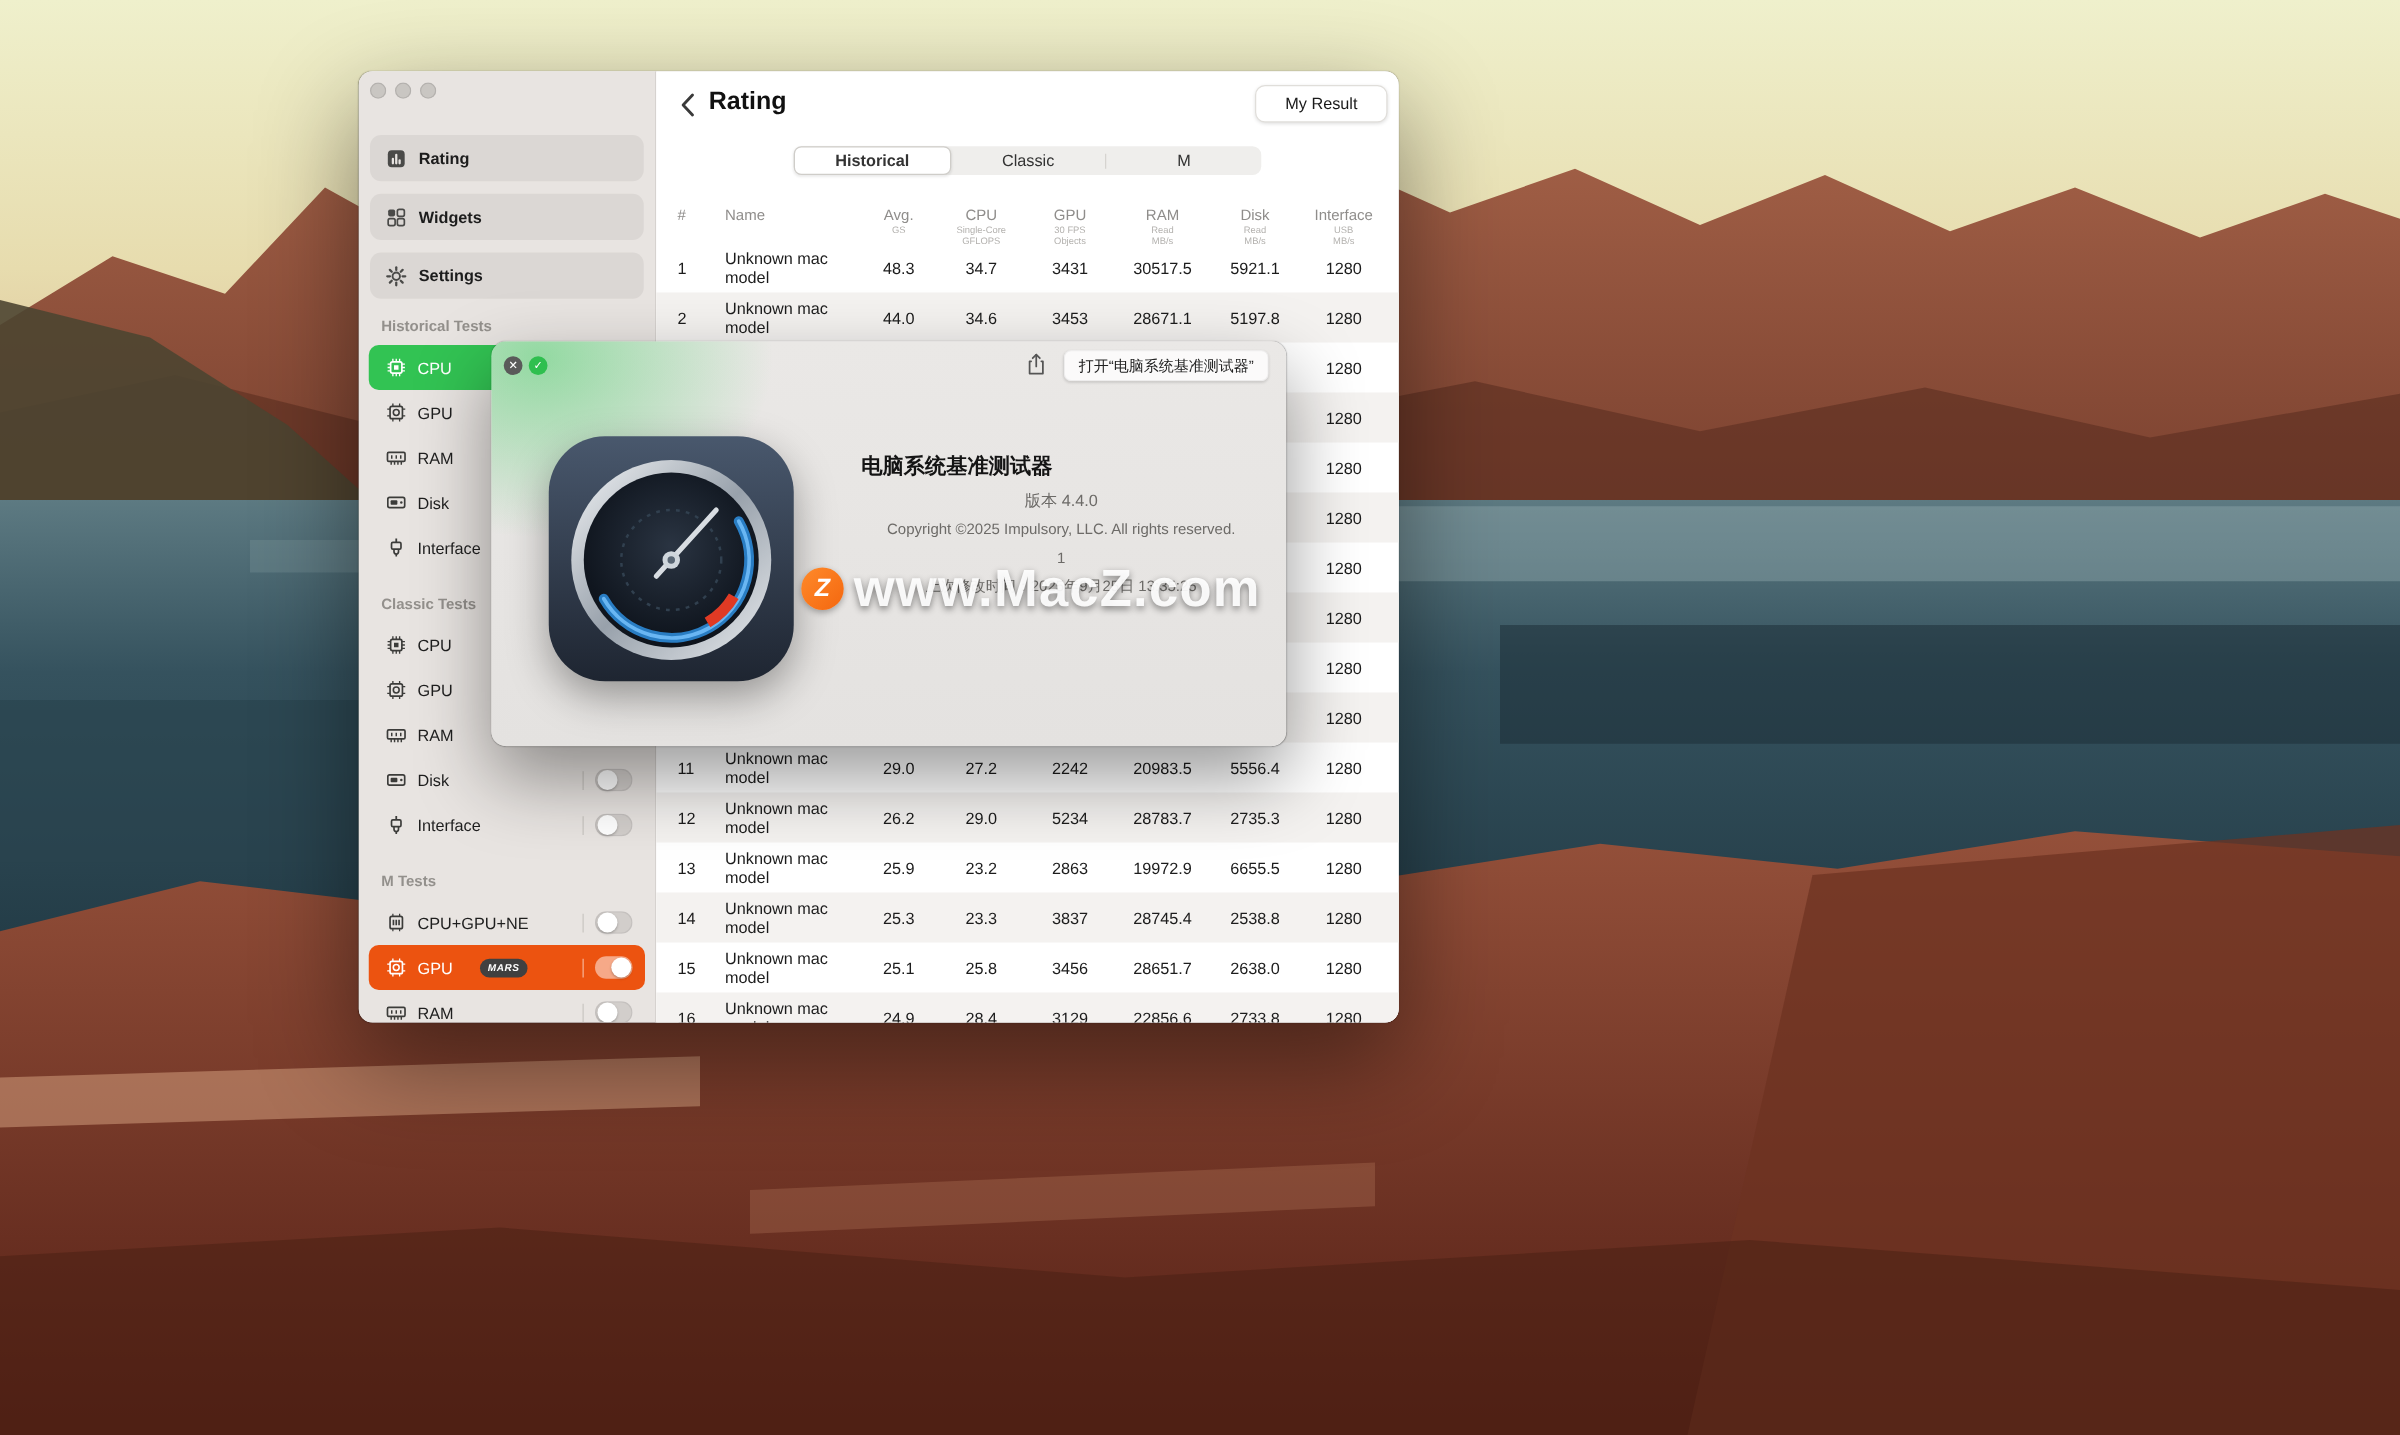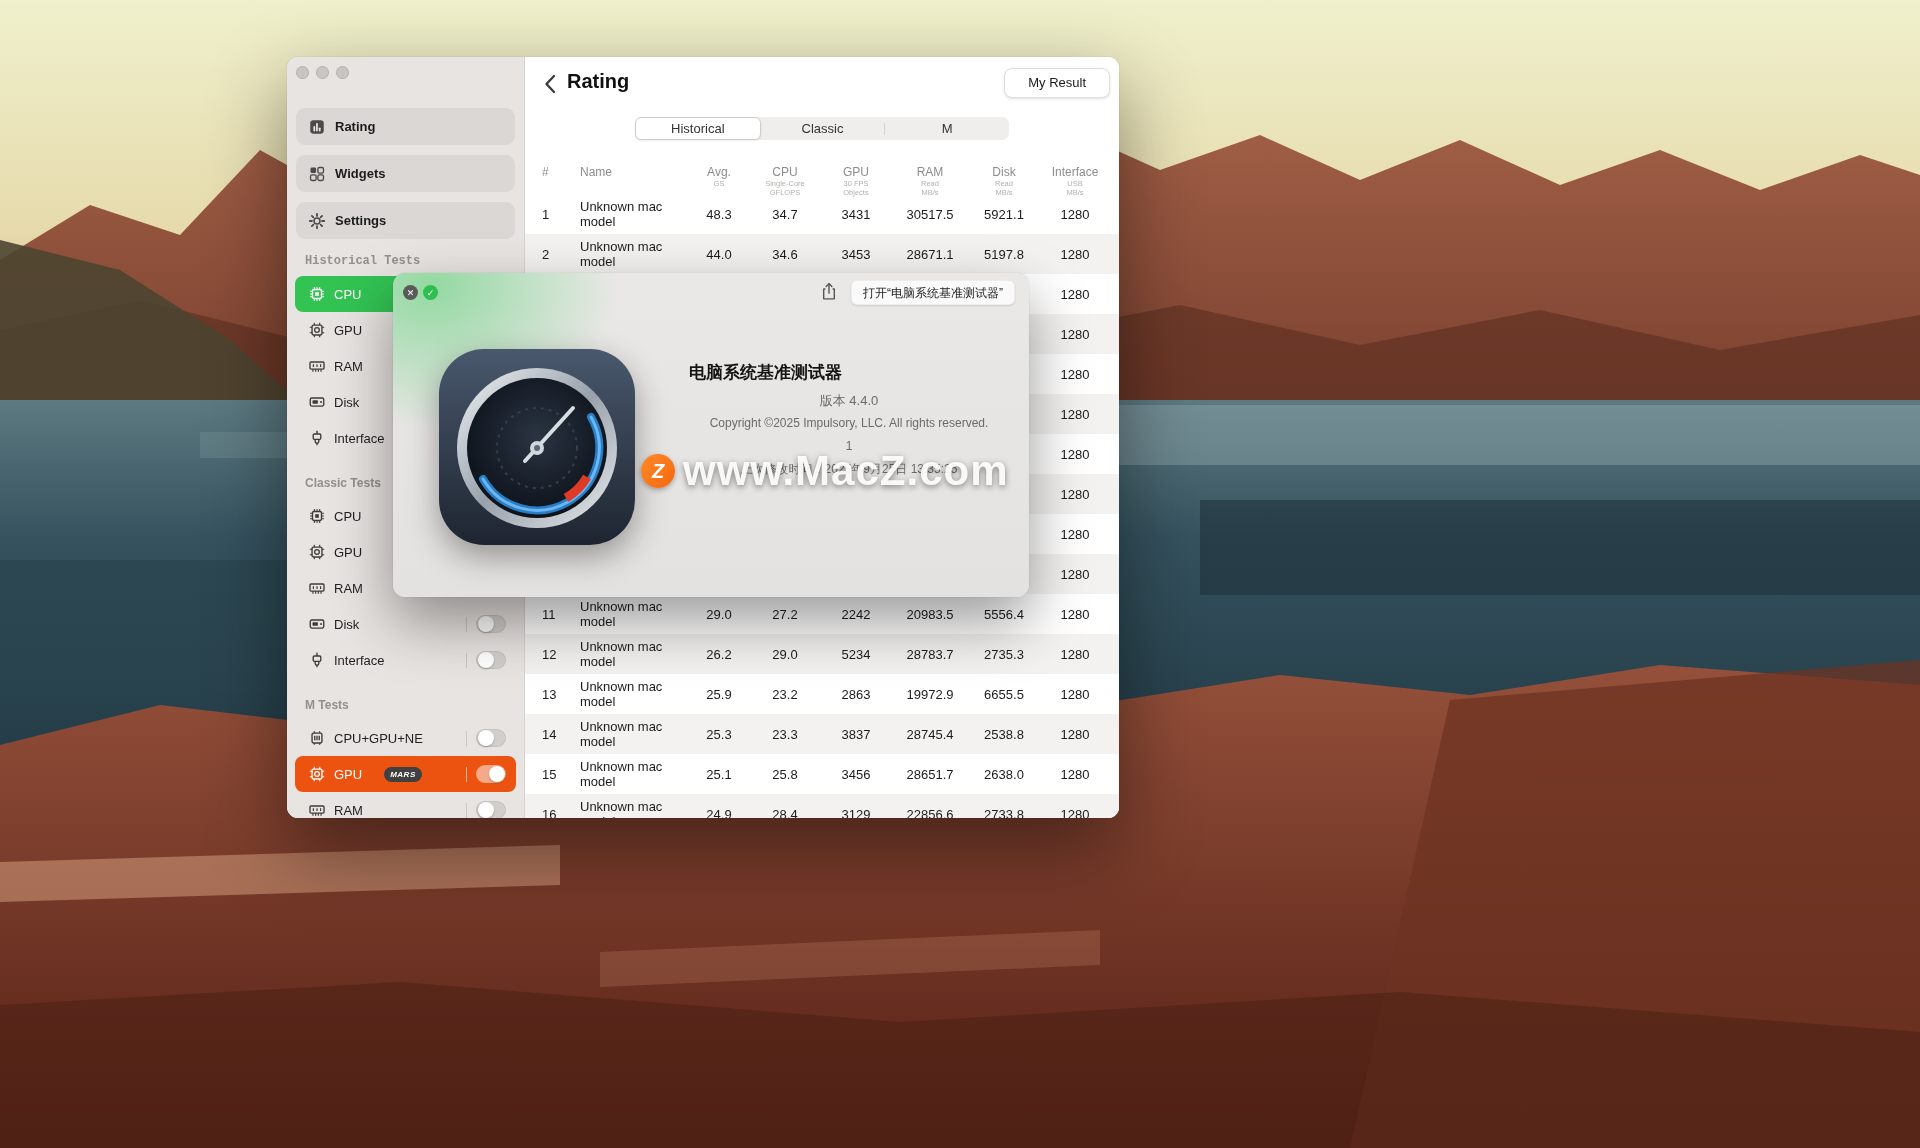--- a/index.html
+++ b/index.html
@@ -13,21 +13,21 @@
     background:#fff;overflow:hidden;z-index:10;
     box-shadow:0 30px 80px rgba(0,0,0,.45),0 0 1px rgba(0,0,0,.35);display:flex;}
   .sidebar{position:relative;width:238px;flex:0 0 238px;background:#e8e4e1;border-right:1px solid #d6d2cf;overflow:hidden;}
   .traffic{position:absolute;left:9px;top:9px;display:flex;gap:7px;}
   .tl{width:13px;height:13px;border-radius:50%;background:#c9c6c2;border:1px solid rgba(0,0,0,.1);}
   .nav{padding:51px 9px 0;display:flex;flex-direction:column;gap:10px;}
   .navbtn{height:37px;background:#dbd7d4;border-radius:9px;display:flex;align-items:center;gap:9px;
     padding:0 12px;font-size:13px;font-weight:700;color:#1c1c1c;}
   .icon{width:18px;height:18px;flex:0 0 18px;color:#4a4a48;}
   .sec-title{margin:20px 18px 8px;font-size:12px;font-weight:700;color:#93908c;height:14px;line-height:14px;}
-  .sec-title.first{margin-top:15px;font-family:Liberation Mono, monospace;}
+  .sec-title.first{margin-top:15px;}
   .titem{height:36px;margin:0 8px;padding:0 10px 0 13px;border-radius:8px;display:flex;align-items:center;
     font-size:13px;color:#1f1f1f;}
   .titem .icon{margin-right:8px;color:#3c3c3a;}
   .tlabel{flex:1;font-weight:500;}
   .tlabel.shrink{flex:0 0 auto;}
   .flexsp{flex:1;}
   .titem.sel-green{background:var(--accent-green,#32c353);color:#fff;}
   .titem.sel-green .icon,.titem.sel-orange .icon{color:#fff;}
   .titem.sel-orange{background:var(--accent-orange,#ec5310);color:#fff;}
   .badge{margin-left:22px;background:#404040;color:#fff;font-size:8px;font-weight:700;font-style:italic;
@@ -45,21 +45,21 @@
   
   .content{position:relative;flex:1;background:#fff;}
   .back{position:absolute;left:17px;top:16px;width:16px;height:22px;cursor:pointer;}
   .ctitle{position:absolute;left:42px;top:13px;font-size:20px;font-weight:700;color:#111;}
   .myresult{position:absolute;right:9px;top:11px;height:30px;padding:0 23px;background:#fff;
     border:1px solid #e0deda;border-radius:8px;font-size:13px;color:#1a1a1a;line-height:28px;
     box-shadow:0 1px 3px rgba(0,0,0,.12);}
   .tabs{position:absolute;left:110px;top:60px;width:374px;height:23px;background:#efeeec;border-radius:7px;
     display:flex;align-items:stretch;}
   .tab{flex:1;display:flex;align-items:center;justify-content:center;font-size:13px;color:#333;position:relative;}
-  .tab.sel{background:#fff;border:1px solid #cfcdc9;border-radius:6px;box-shadow:0 1px 2px rgba(0,0,0,.08);font-weight:400;}
+  .tab.sel{background:#fff;border:1px solid #cfcdc9;border-radius:6px;box-shadow:0 1px 2px rgba(0,0,0,.08);font-weight:700;}
   .tabsep{width:1px;height:12px;background:#d6d4d0;align-self:center;}
 
   .thead{position:absolute;left:0;top:100px;right:0;display:flex;align-items:flex-start;padding-top:8px;}
   .tc{flex:0 0 auto;}
   .c-rank{width:40px;padding-left:17px;}
   .c-name{width:124px;padding-left:15px;padding-right:16px;}
   .c-avg{width:60px;text-align:center;}
   .c-cpu{width:72px;text-align:center;}
   .c-gpu{width:70px;text-align:center;}
   .c-ram{width:78px;text-align:center;}

